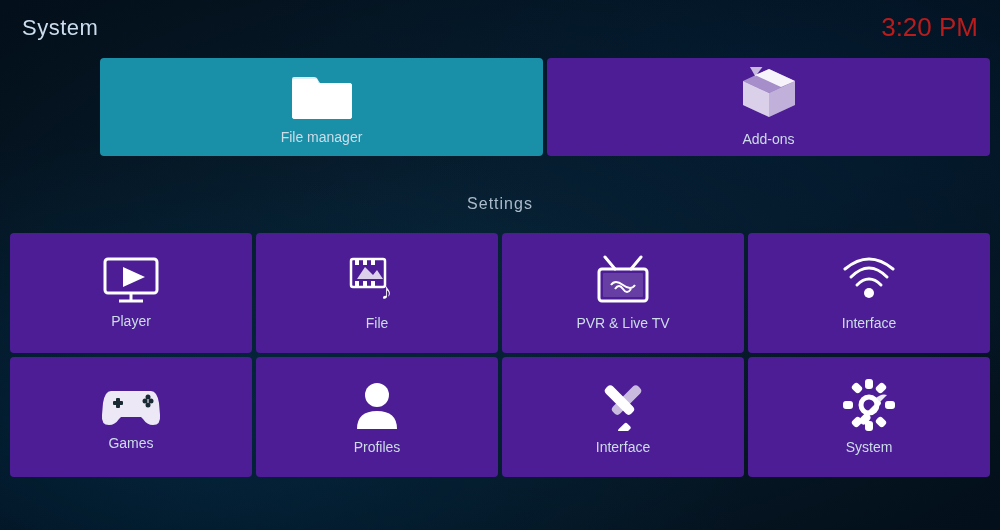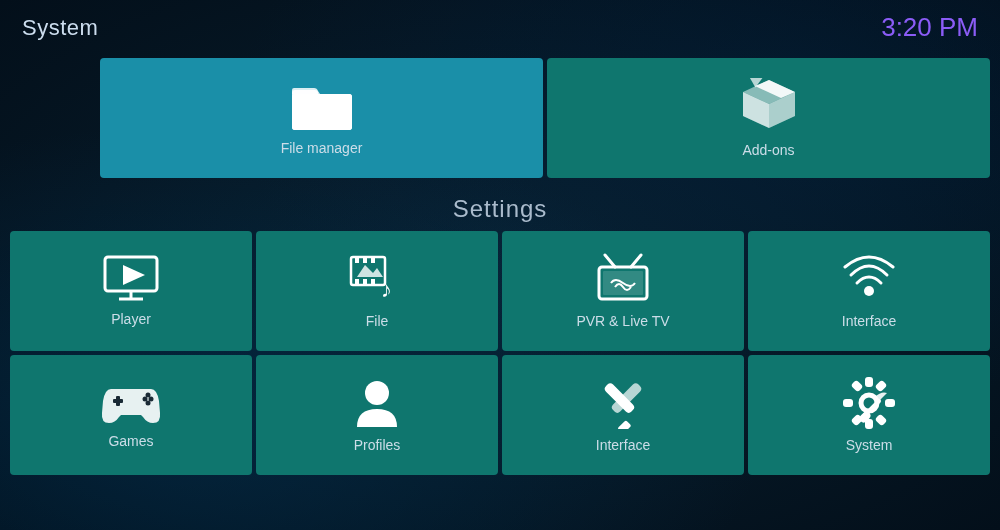--- a/index.html
+++ b/index.html
@@ -30,21 +30,21 @@
     #page-title-text {
       font-size: 22px;
       font-weight: 300;
       color: #ccddee;
       letter-spacing: 0.5px;
     }
 
     #clock {
       font-size: 26px;
       font-weight: 300;
-      color: #8b5cf6;
+      color: #b91c1c;
     }
 
     
     #top-row {
       position: absolute;
       top: 58px;
       left: 100px;
       right: 10px;
       display: flex;
       gap: 4px;
@@ -53,51 +53,51 @@
     
     #settings-section {
       position: absolute;
       top: 195px;
       left: 10px;
       right: 10px;
     }
 
     #settings-label {
       text-align: center;
-      font-size: 24px;
+      font-size: 16px;
       font-weight: 300;
       color: #aabbcc;
-      margin-bottom: 8px;
+      margin-bottom: 20px;
       letter-spacing: 1px;
     }
 
     #settings-grid {
       display: grid;
       grid-template-columns: repeat(4, 1fr);
       gap: 4px;
     }
 
     
     .tile {
-      background: #0f766e;
+      background: #4c1d95;
       border-radius: 4px;
       display: flex;
       flex-direction: column;
       align-items: center;
       justify-content: center;
       cursor: pointer;
       transition: background 0.15s;
     }
 
     .tile.active {
       background: #1a8fa8;
     }
 
     .top-tile {
-      height: 120px;
+      height: 98px;
       flex: 1;
     }
 
     .settings-tile {
       height: 120px;
     }
 
     .tile-icon {
       margin-bottom: 8px;
       display: flex;

